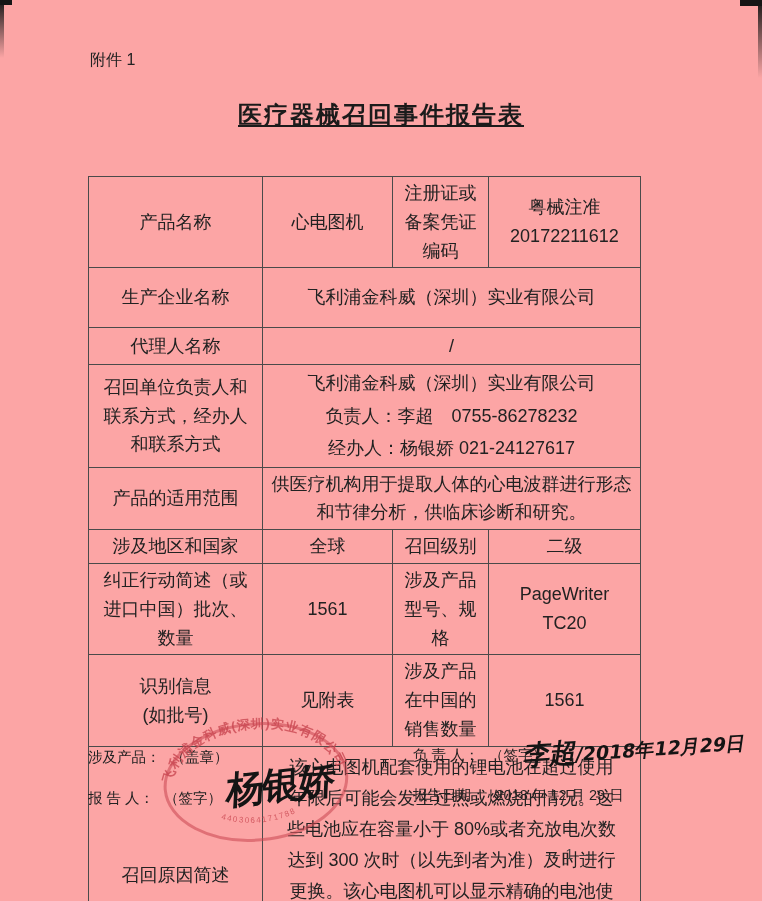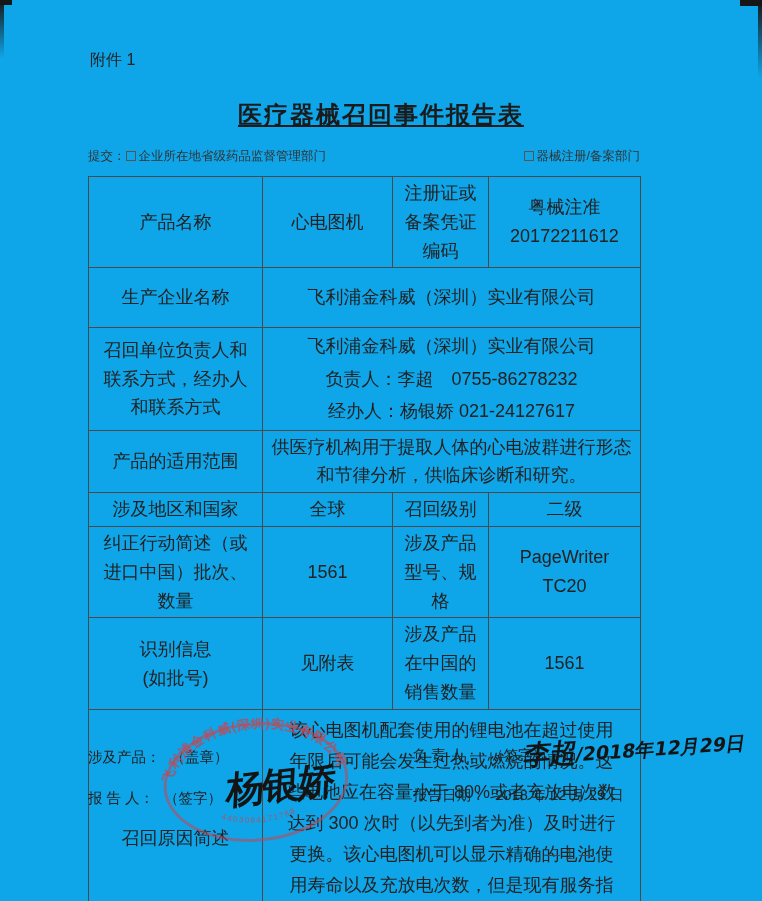--- a/index.html
+++ b/index.html
@@ -1,18 +1,18 @@
 <!DOCTYPE html>
 <html><head>
 <meta charset="utf-8">
 <style>
   html,body { margin:0; padding:0; background:#d9d9d6; }
   .page {
     position:relative; width:762px; height:901px; margin:0 auto;
-    background:#0ea5e9;
+    background:#fca5a5;
     font-family:"Liberation Sans","DejaVu Sans",sans-serif;
     color:#2b2b2b; overflow:hidden;
   }
   
   .edge-l { position:absolute; left:0; top:0; width:4px; height:58px;
     background:linear-gradient(#161616, rgba(22,22,22,0)); }
   .edge-r { position:absolute; right:0; top:0; width:4px; height:78px;
     background:linear-gradient(#161616, rgba(22,22,22,0)); }
   .corner-tl { position:absolute; left:0; top:0; width:12px; height:5px; background:#161616; }
   .corner-tr { position:absolute; right:0; top:0; width:22px; height:6px; background:#161616; }
@@ -63,46 +63,42 @@
 
   <div class="edge-l"></div>
   <div class="edge-r"></div>
   <div class="corner-tl"></div>
   <div class="corner-tr"></div>
 
   <div class="attachment">附件 1</div>
 
   <div class="title">医疗器械召回事件报告表</div>
 
-  <div class="submit-row">
-    <span>
-      <span>提交：</span><span class="cbx"></span><span>企业所在地省级药品监督管理部门</span>
-    </span>
-    <span>
-      <span class="cbx"></span><span>器械注册/备案部门</span>
-    </span>
-  </div>
 
   <table class="report">
     <colgroup>
         <col style="width:174px">
         <col style="width:130px">
         <col style="width:96px">
         <col style="width:152px">
       </colgroup>
     <tbody>
         <tr class="r1">
       <td>产品名称</td>
       <td>心电图机</td>
       <td>注册证或备案凭证编码</td>
       <td>粤械注准 20172211612</td>
     </tr>
     <tr class="r2">
       <td>生产企业名称</td>
       <td colspan="3">飞利浦金科威（深圳）实业有限公司</td>
+    </tr>
+    <tr class="r3">
+      <td>代理人名称</td>
+      <td colspan="3">/</td>
     </tr>
     <tr class="r4">
       <td>召回单位负责人和联系方式，经办人和联系方式</td>
       <td colspan="3" class="lft pre val">飞利浦金科威（深圳）实业有限公司
 负责人：李超　0755-86278232
 经办人：杨银娇 021-24127617</td>
     </tr>
     <tr class="r5">
       <td>产品的适用范围</td>
       <td colspan="3" class="lft">供医疗机构用于提取人体的心电波群进行形态和节律分析，供临床诊断和研究。</td>

